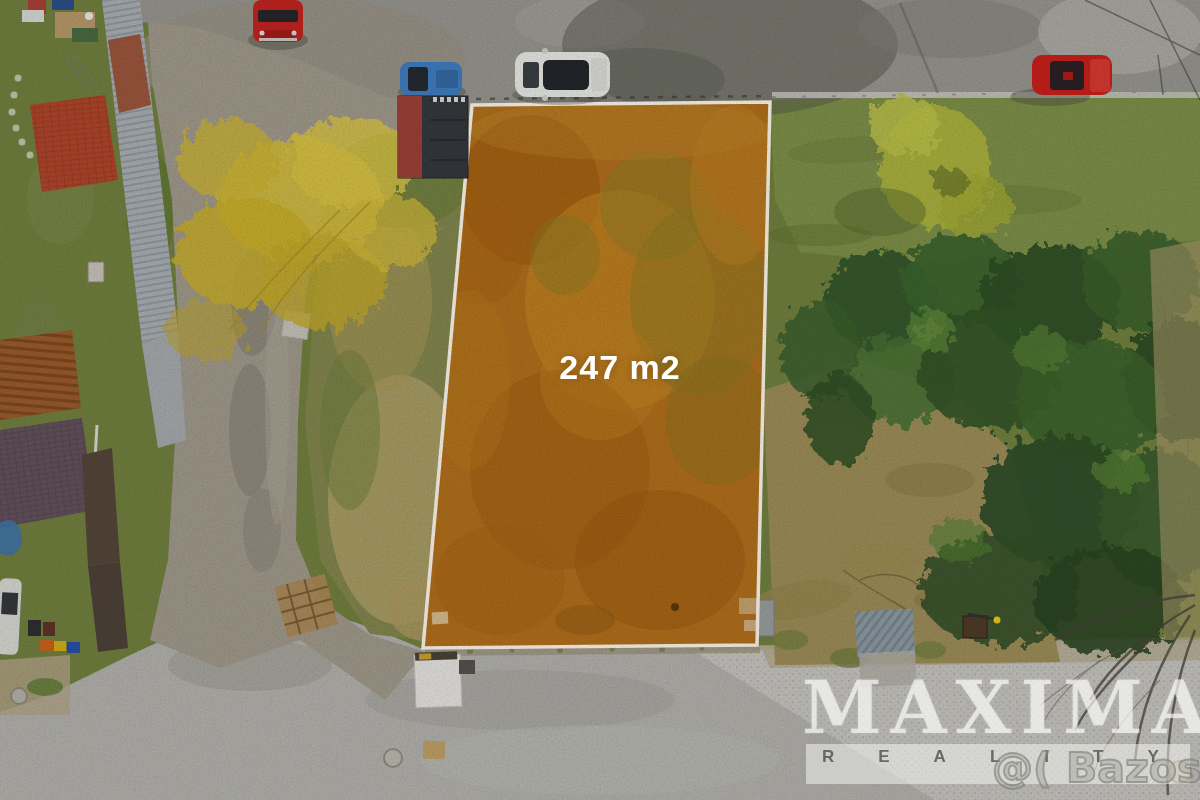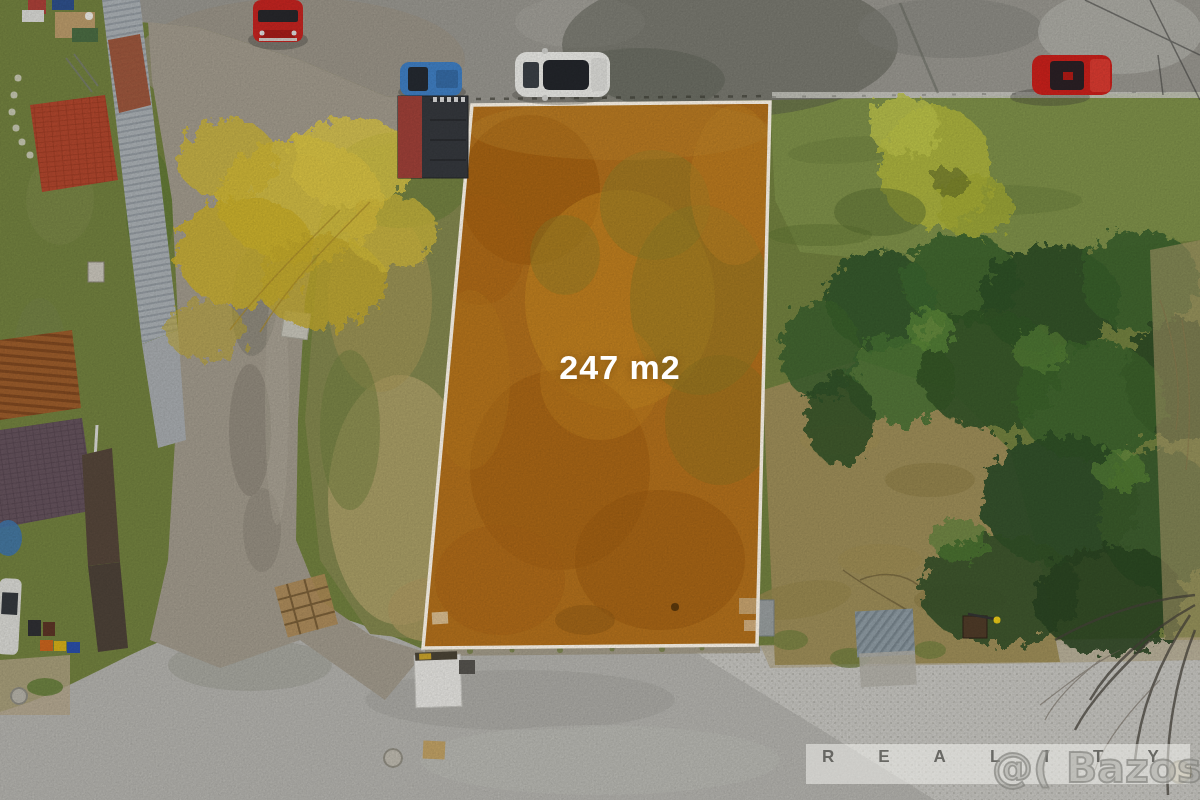--- a/index.html
+++ b/index.html
@@ -347,19 +347,20 @@
       <path d="M1160,680 C1130,710 1105,740 1095,770"></path>
       <path d="M1100,660 C1075,680 1055,700 1045,720"></path>
     </g>
   </g>
 
   <rect x="0" y="0" width="1200" height="800" filter="url(#grain)" opacity=".2"></rect>
 </svg>
 
 <div class="overlay plot-label">247 m2</div>
 
+<div class="overlay wm-maxima">MAXIMA</div>
 
 <div class="overlay wm-band">
   <span>REALITY</span>
 </div>
 
 <div class="overlay wm-bazos">@( Bazos.cz</div>
 </div>
 
 </body></html>

